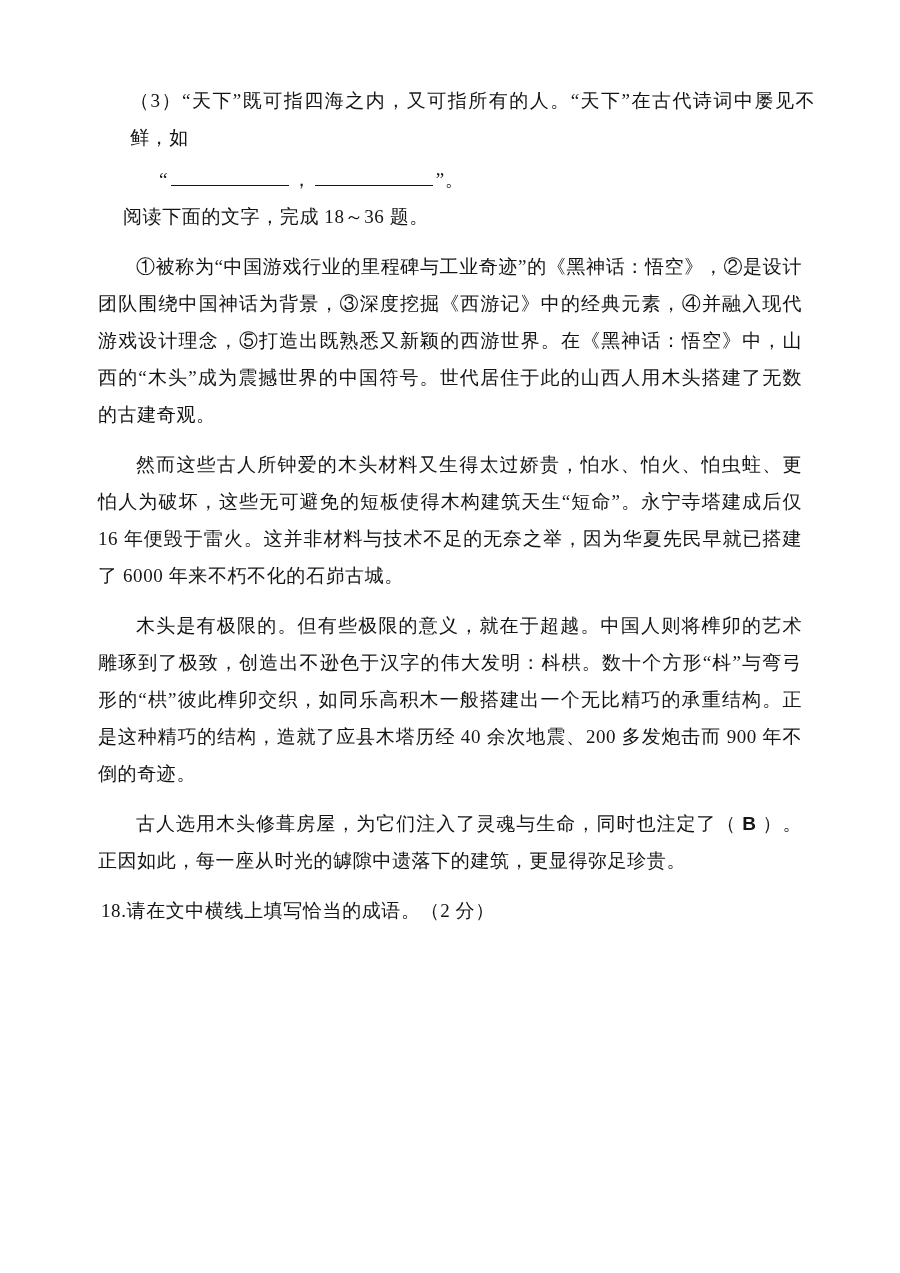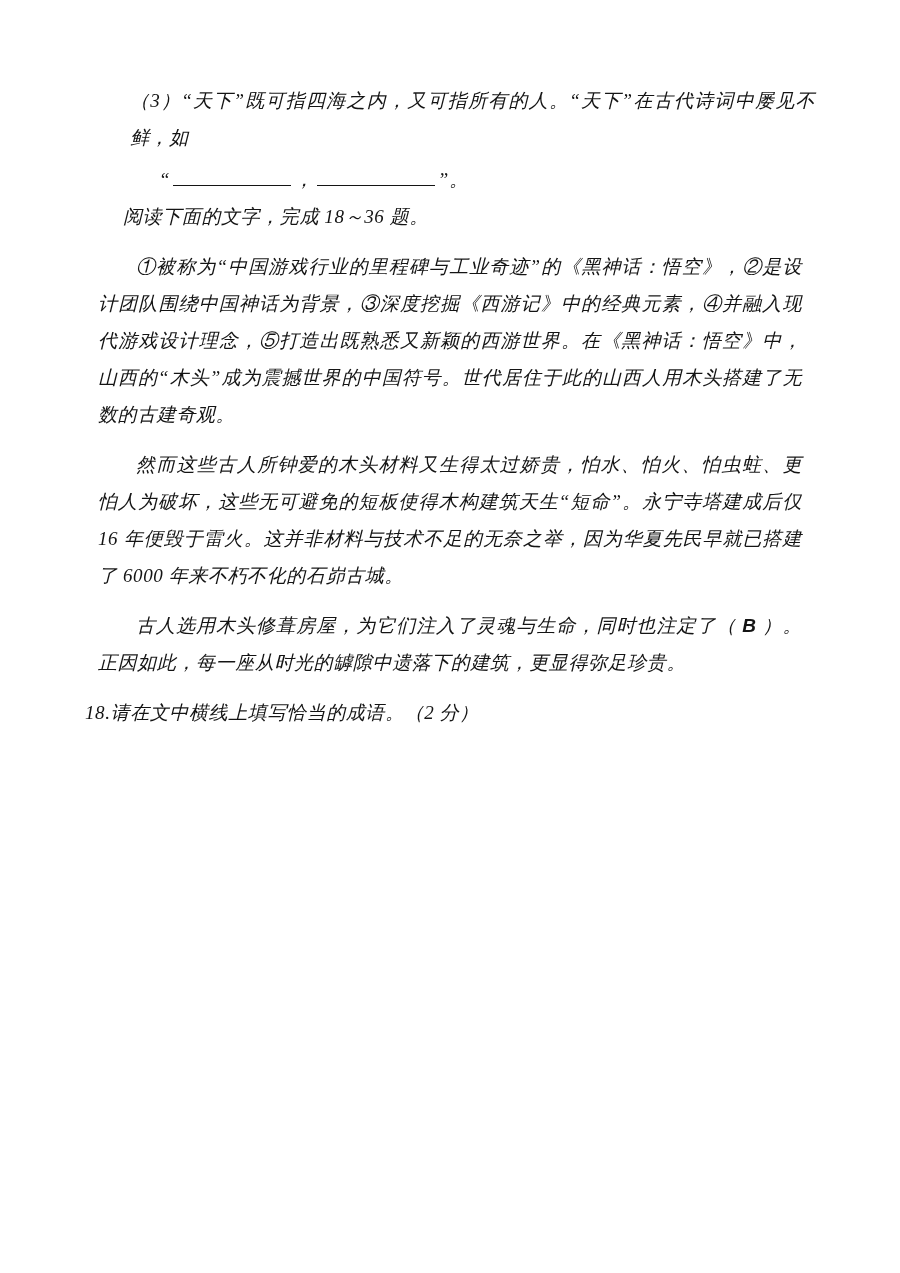--- a/index.html
+++ b/index.html
@@ -18,21 +18,20 @@
     box-sizing: border-box;
     width: 900px;
     height: 1273px;
     padding: 82px 85px 0 85px;
   }
   .line, .para, .question, .instruction, .sec-heading {
     font-size: 19px;
     line-height: 37px;
     letter-spacing: 0.6px;
     text-align: justify;
-    font-style: italic;
   }
   .item3-l1 { margin-left: 45px; }
   .item3-l2 { margin-left: 74px; margin-top: 5px; }
   .long-blank {
     display: inline-block;
     width: 118px;
     height: 20px;
     border-bottom: 1.7px solid #141414;
     vertical-align: baseline;
     margin: 0 3px;
@@ -53,21 +52,21 @@
     text-indent: 0;
   }
   .inline-blank.narrow { min-width: 56px; }
   .letter-bold {
     font-weight: bold;
     font-family: "Liberation Sans", "DejaVu Sans", sans-serif;
   }
   .question {
     padding-left: 36px;
     text-indent: -36px;
-    margin: 0;
+    margin: 16px;
   }
   .q18 { margin-top: 5px; }
   .q19 { margin-top: 36px; }
 </style>
 </head>
 <body>
 
 <div class="page">
 
   <div class="line item3-l1">（3）“天下”既可指四海之内，又可指所有的人。“天下”在古代诗词中屡见不鲜，如</div>
@@ -77,19 +76,20 @@
 
 
   <div class="instruction line">阅读下面的文字，完成 18～36 题。</div>
 
   <p class="para">①被称为“中国游戏行业的里程碑与工业奇迹”的《黑神话：悟空》，②是设计团队围绕中国神话为背景，③深度挖掘《西游记》中的经典元素，④并融入现代游戏设计理念，⑤打造出既熟悉又新颖的西游世界。在《黑神话：悟空》中，山西的“木头”成为震撼世界的中国符号。世代居住于此的山西人用木头搭建了无数的古建奇观。</p>
 
 
   <p class="para">然而这些古人所钟爱的木头材料又生得太过娇贵，怕水、怕火、怕虫蛀、更怕人为破坏，这些无可避免的短板使得木构建筑天生“短命”。永宁寺塔建成后仅 16 年便毁于雷火。这并非材料与技术不足的无奈之举，因为华夏先民早就已搭建了 6000 年来不朽不化的石峁古城。</p>
 
 
+  <p class="para">木头是有极限的。但有些极限的意义，就在于超越。中国人则将榫卯的艺术雕琢到了极致，创造出不逊色于汉字的伟大发明：枓栱。数十个方形“枓”与弯弓形的“栱”彼此榫卯交织，如同乐高积木一般搭建出一个无比精巧的承重结构。正是这种精巧的结构，造就了应县木塔历经 40 余次地震、200 多发炮击而 900 年不倒的奇迹。</p>
 
   <p class="para"><span>古人选用木头修葺房屋，为它们注入了灵魂与生命，同时也注定了（  </span><span class="letter-bold">B</span><span>  ）。正因如此，每一座从时光的罅隙中遗落下的建筑，更显得弥足珍贵。</span></p>
 
   <p class="question q18"><span>18.</span><span>请在文中横线上填写恰当的成语。（2 分）</span></p>
 
 
 </div>
 
 </body></html>

